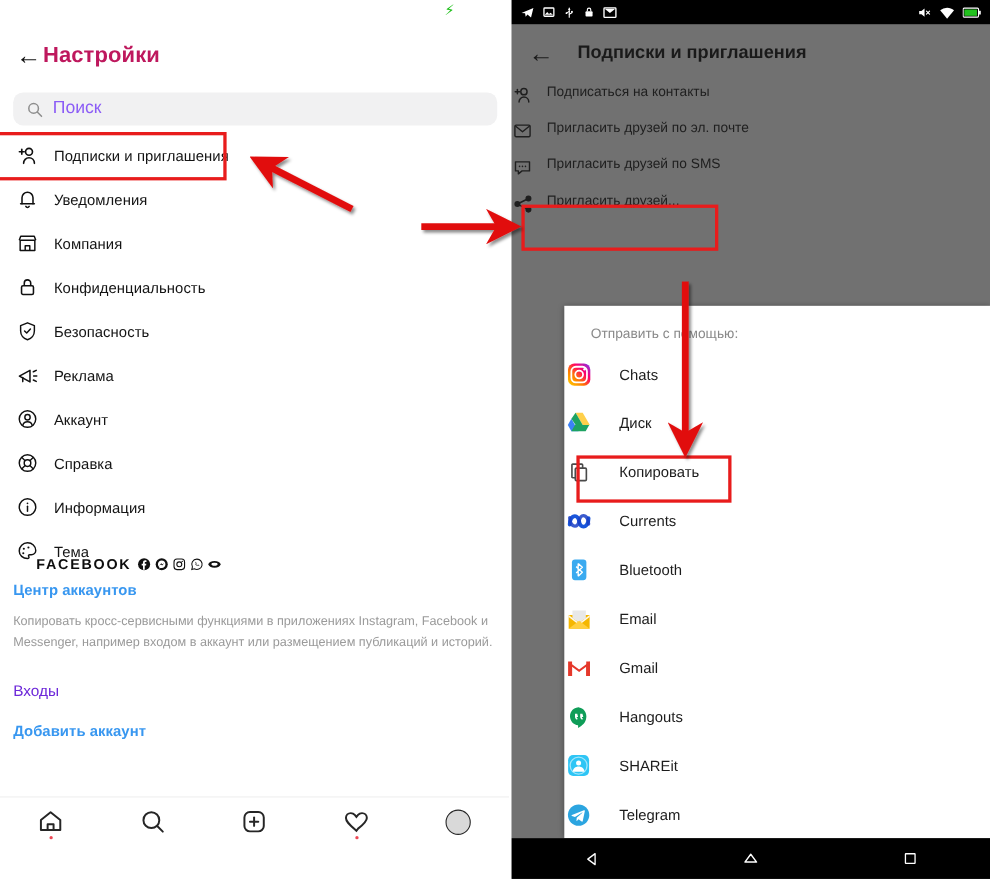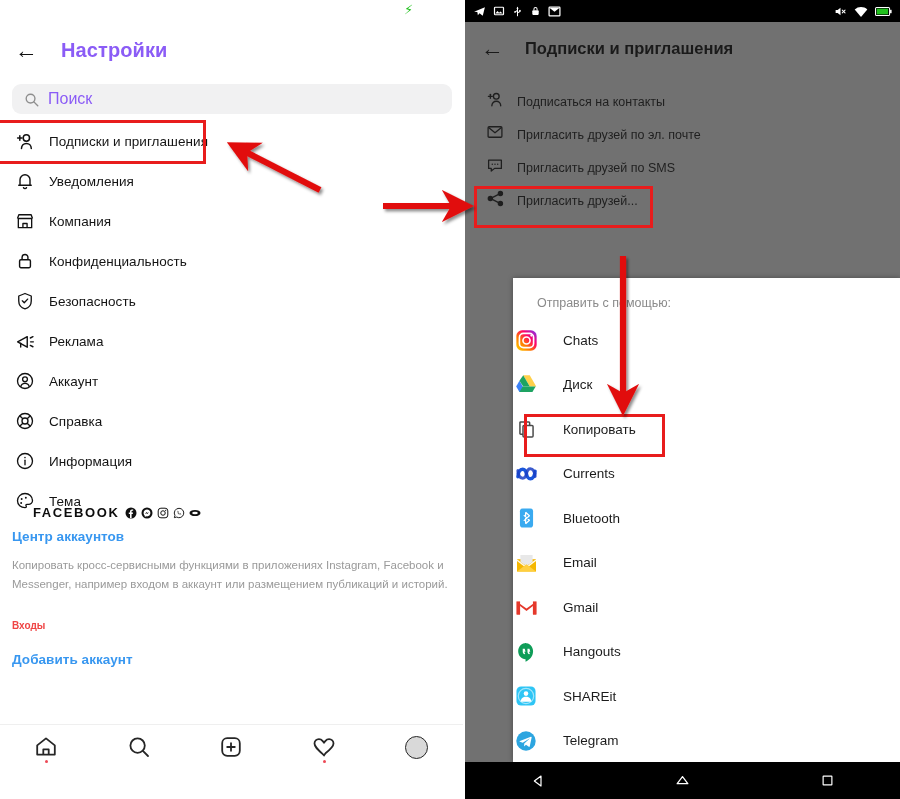--- a/index.html
+++ b/index.html
@@ -30,21 +30,21 @@
     position: absolute; left: 0; top: 22px;
     width: 463px; height: 56px;
     display: flex; align-items: center;
   }
   .back-arrow {
     margin-left: 13px; width: 26px; height: 26px;
     display: flex; align-items: center; justify-content: center;
     font-size: 23px; color: #111; line-height: 1;
   }
   .lheader-title {
-    margin-left: 22px; font-size: 20px; font-weight: bold; color: #8b5cf6;
+    font-size: 20px; font-weight: bold; color: #be185d;
     letter-spacing: .1px;
   }
   .searchbar {
     position: absolute; left: 12px; top: 84px;
     width: 440px; height: 30px;
     background: #f1f1f2; border-radius: 9px;
     display: flex; align-items: center;
   }
   .search-ic {
     margin-left: 12px; width: 15px; height: 15px;
@@ -71,21 +71,21 @@
   }
   .fb-fam { display: flex; align-items: center; gap: 4px; margin-top: 1px; }
   .link-blue {
     font-size: 13.5px; color: #3897f0; font-weight: bold; letter-spacing: .05px;
   }
   .fb-desc {
     margin-top: 12px; font-size: 11.5px; color: #9a9a9a; line-height: 1.65;
     width: 438px;
   }
   .vhod {
-    margin-top: 26px; font-size: 10px; font-weight: bold; color: #ef4444;
+    margin-top: 26px; font-size: 14px; font-weight: normal; color: #6d28d9;
   }
 
   .lbottomnav {
     position: absolute; left: 0; top: 724px; width: 463px; height: 45px;
     border-top: 1px solid #efefef; background: #fff;
     display: flex; align-items: center;
   }
   .navcell {
     flex: 1; display: flex; align-items: center; justify-content: center;
     position: relative; height: 45px;
@@ -120,21 +120,21 @@
   }
   .rback {
     margin-left: 14px; width: 26px; height: 26px;
     display: flex; align-items: center; justify-content: center;
     font-size: 23px; color: #1a1a1a; line-height: 1;
   }
   .rheader-title {
     margin-left: 20px; font-size: 16.5px; font-weight: bold; color: #1a1a1a;
   }
   .rmenu { position: absolute; left: 0; top: 76px; width: 435px; }
-  .rrow { height: 33px; display: flex; align-items: flex-end; padding-left: 20px; }
+  .rrow { height: 33px; display: flex; align-items: flex-start; }
   .rrow .ic {
     width: 20px; height: 20px; flex: 0 0 20px;
     display: flex; align-items: center; justify-content: center;
   }
   .rrow .lbl { margin-left: 12px; font-size: 12.5px; color: #1f1f1f; }
 
   .sheet {
     position: absolute; left: 48px; top: 278px;
     width: 387px; height: 484px;
     background: #fff; box-shadow: 0 0 5px rgba(0,0,0,.35);

